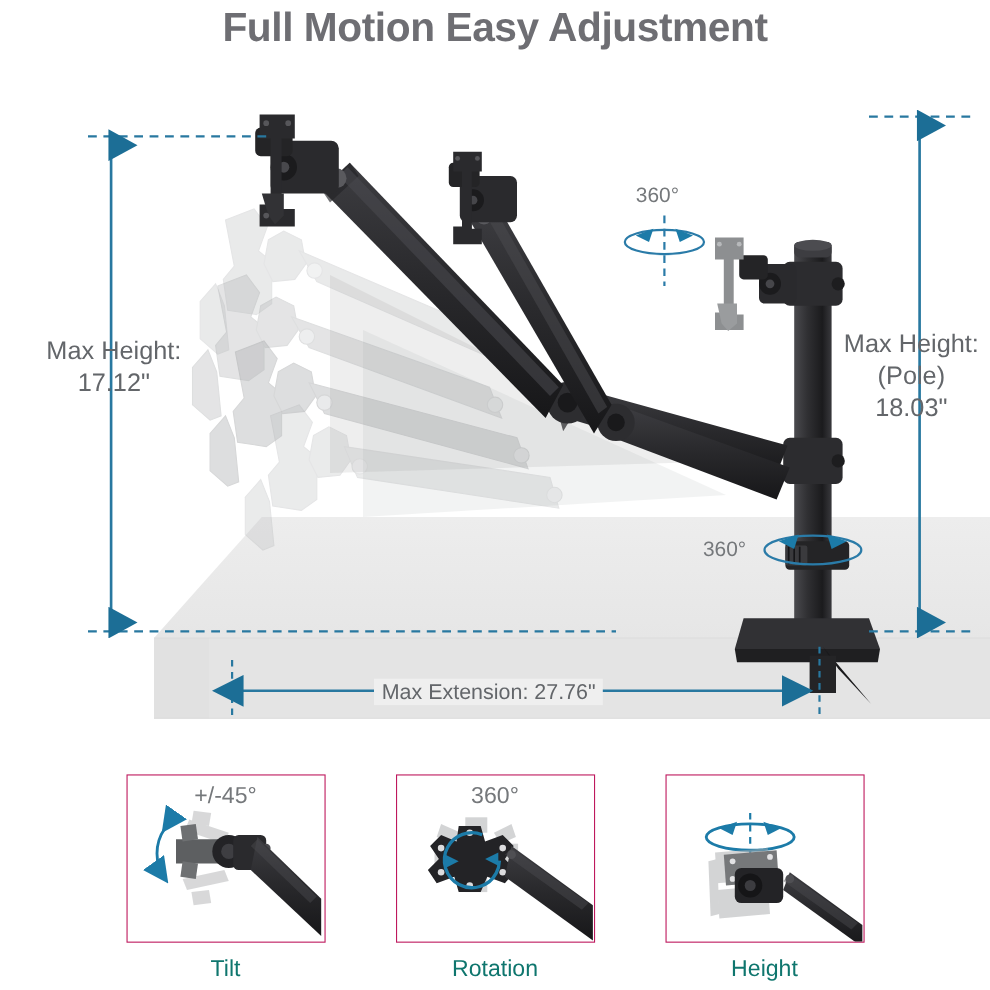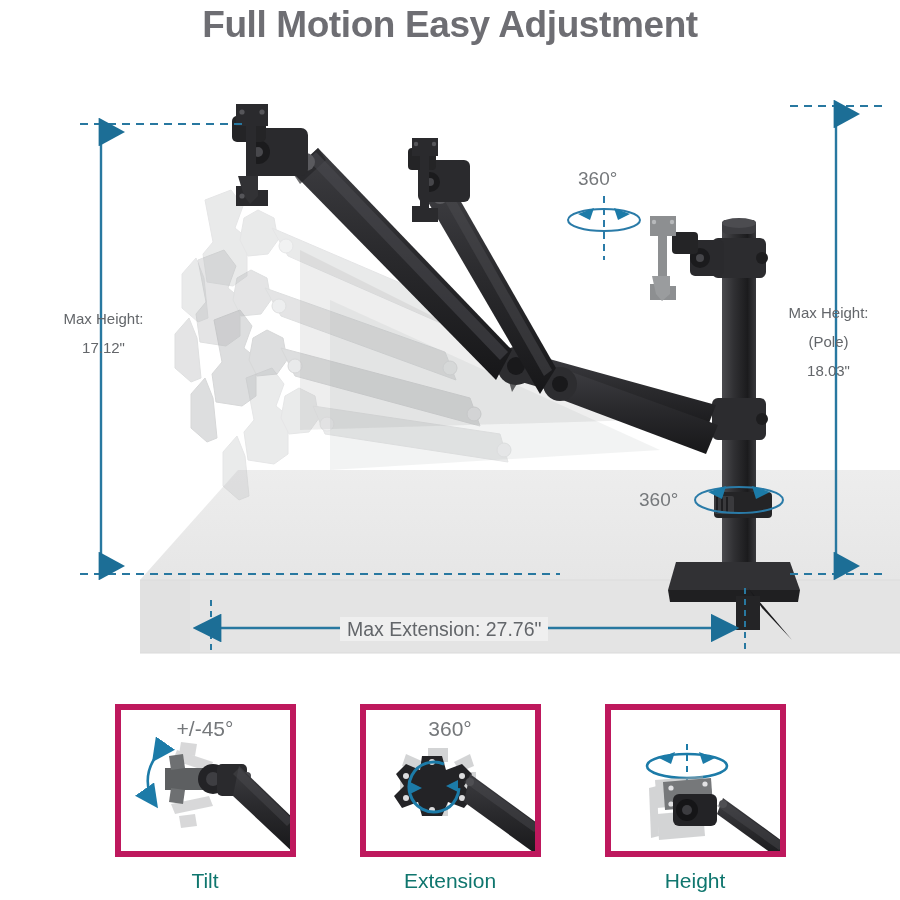--- a/index.html
+++ b/index.html
@@ -32,21 +32,21 @@
     font-weight: bold;
     color: #6e6e73;
     letter-spacing: -0.4px;
     line-height: 46px;
   }
 
   
   .dim-label {
     position: absolute;
     color: #63666a;
-    font-size: 15px;
+    font-size: 23px;
     line-height: 29px;
     text-align: center;
     white-space: nowrap;
   }
   #label-left  { left: 6px;  top: 304px; width: 195px; }
   #label-right { left: 757px; top: 298px; width: 143px; }
 
   .ext-label {
     position: absolute;
     left: 340px;
@@ -89,21 +89,21 @@
   }
   .card {
     width: 183px;
     display: flex;
     flex-direction: column;
     align-items: center;
   }
   .card-box {
     width: 181px;
     height: 157px;
-    border: 6px solid #be185d;
+    border: 1px solid #be185d;
     background: #ffffff;
     position: relative;
     overflow: hidden;
     box-sizing: border-box;
   }
   .card-deg {
     position: absolute;
     top: 7px;
     left: 0;
     width: 100%;
@@ -402,21 +402,21 @@
 
           <circle cx="68" cy="77" r="25" fill="none" stroke="#1c7ba8" stroke-width="3" stroke-dasharray="115 30" transform="rotate(28 68 77)"></circle>
           <path d="M44 72 L56 78 L44 84 Z" fill="#1c7ba8"></path>
           <path d="M92 82 L80 76 L92 70 Z" fill="#1c7ba8"></path>
 
           <path d="M104 64 L178 118 L178 150 L98 92 Z" fill="url(#armGrad)"></path>
           <path d="M104 66 L174 116 L168 122 L98 72 Z" fill="#4b4b50" opacity="0.45"></path>
           <circle cx="104" cy="72" r="4" fill="#4f4f53"></circle>
         </svg>
       </div>
-      <div class="card-label">Extension</div>
+      <div class="card-label">Rotation</div>
     </div>
 
     <div class="card">
       <div class="card-box">
         <svg class="card-svg" viewBox="0 0 181 157">
 
           <ellipse cx="76" cy="56" rx="40" ry="12" fill="none" stroke="#1c7ba8" stroke-width="2.6"></ellipse>
           <line x1="76" y1="34" x2="76" y2="86" stroke="#1c7ba8" stroke-width="2" stroke-dasharray="6 5"></line>
           <path d="M48 48 L64 42 L60 54 Z" fill="#1c7ba8"></path>
           <path d="M104 48 L88 42 L92 54 Z" fill="#1c7ba8"></path>

